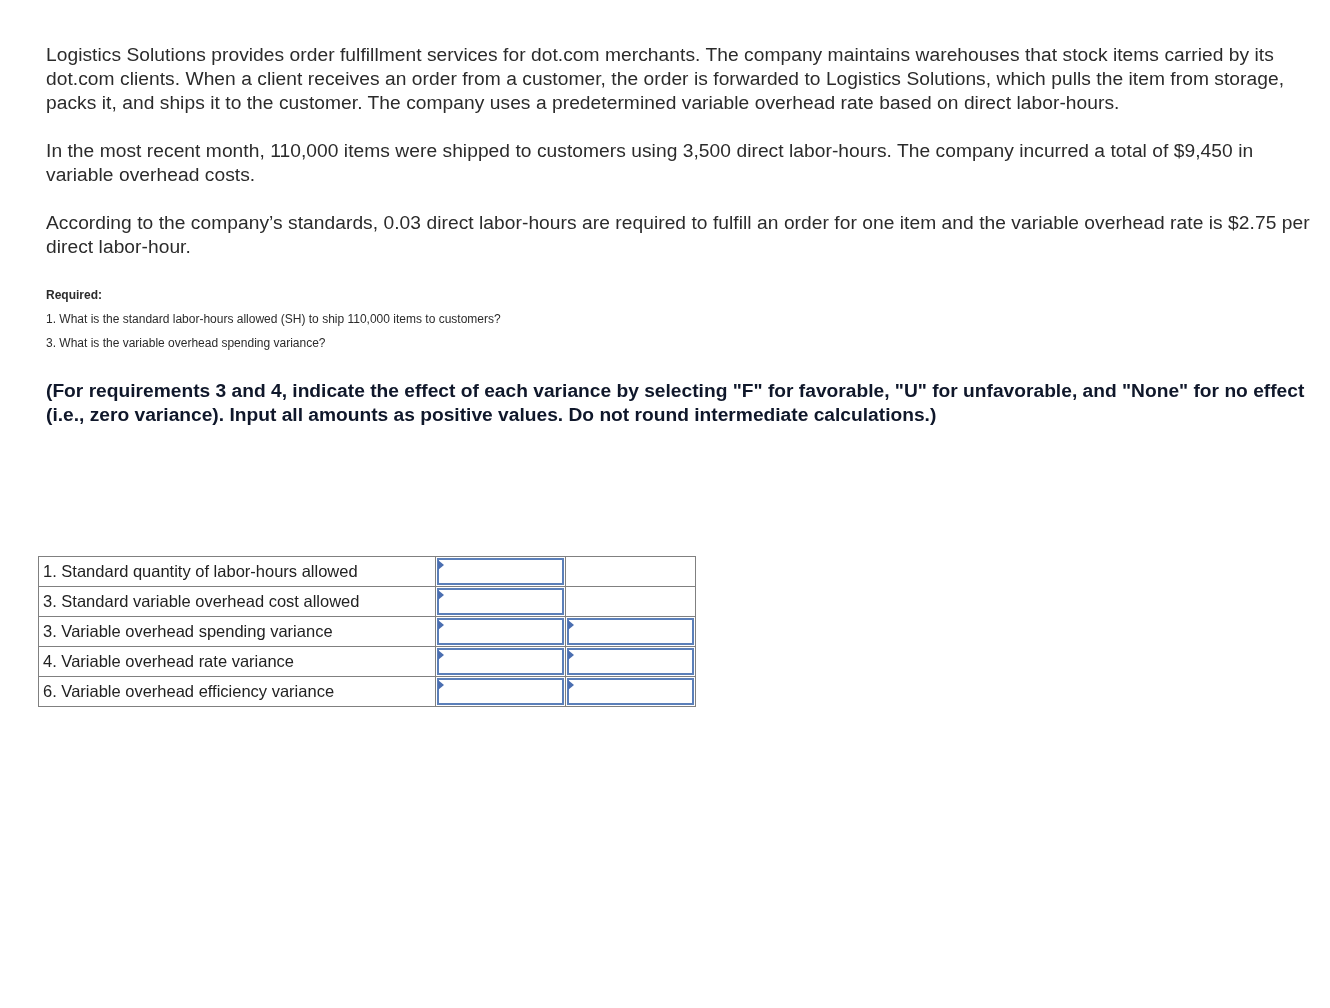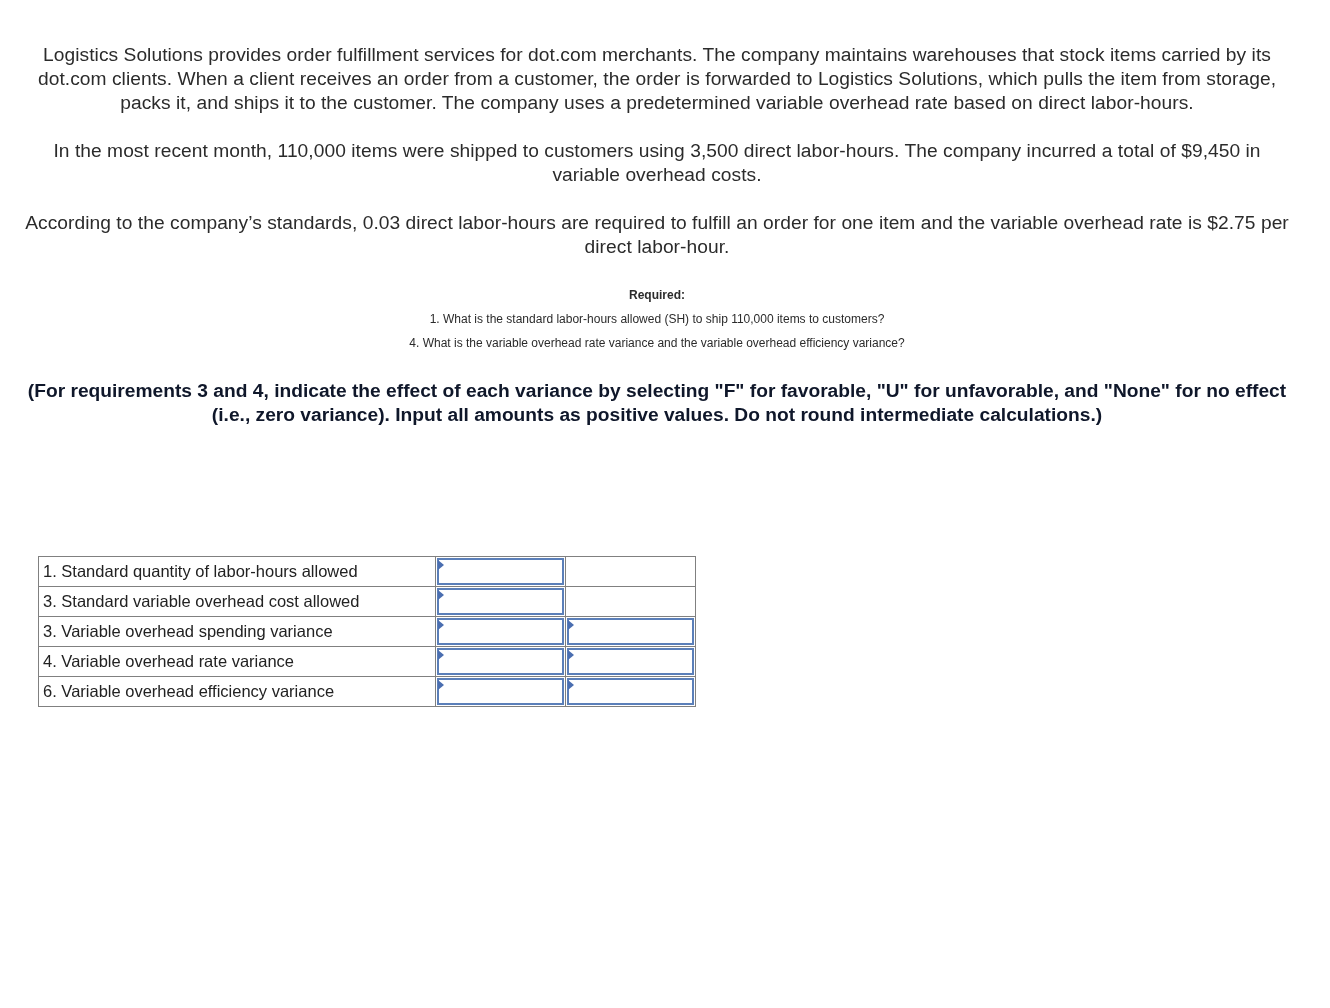--- a/index.html
+++ b/index.html
@@ -1,21 +1,21 @@
 <!DOCTYPE html>
 <html><head>
 <meta charset="utf-8">
 <style>
   html, body { margin: 0; padding: 0; background: #ffffff; }
   body {
     width: 1330px; height: 1008px; position: relative; overflow: hidden;
     font-family: "Liberation Sans", "DejaVu Sans", sans-serif;
     color: #2b2b2b;
   }
-  .content { position: absolute; left: 22px; top: 43px; width: 1270px; text-align: center; }
+  .content { position: absolute; left: 46px; top: 43px; width: 1270px; }
   .para { font-size: 19.2px; line-height: 24px; margin: 0 0 24px 0; letter-spacing: 0.05px; }
   .required-block { font-size: 12px; line-height: 24px; margin: 0 0 24px 0; }
   .required-title { font-weight: bold; }
   .instr { color: #0f172a; font-weight: bold; font-size: 19.2px; line-height: 24px; margin: 0 0 24px 0; }
   table.answer {
     position: absolute; left: 38px; top: 556px;
     border-collapse: collapse;
     font-family: "Liberation Sans", sans-serif;
     font-size: 16.5px; color: #222;
   }
@@ -35,21 +35,21 @@
 </head>
 <body>
 
 <div class="content">
   <p class="para">Logistics Solutions provides order fulfillment services for dot.com merchants. The company maintains warehouses that stock items carried by its dot.com clients. When a client receives an order from a customer, the order is forwarded to Logistics Solutions, which pulls the item from storage, packs it, and ships it to the customer. The company uses a predetermined variable overhead rate based on direct labor-hours.</p>
   <p class="para">In the most recent month, 110,000 items were shipped to customers using 3,500 direct labor-hours. The company incurred a total of $9,450 in variable overhead costs.</p>
   <p class="para">According to the company’s standards, 0.03 direct labor-hours are required to fulfill an order for one item and the variable overhead rate is $2.75 per direct labor-hour.</p>
   <div class="required-block">
     <div class="required-title">Required:</div>
     <div>1. What is the standard labor-hours allowed (SH) to ship 110,000 items to customers?</div>
-    <div>4. What is the variable overhead rate variance and the variable overhead efficiency variance?</div>
+    <div>3. What is the variable overhead spending variance?</div>
   </div>
   <p class="instr">(For requirements 3 and 4, indicate the effect of each variance by selecting "F" for favorable, "U" for unfavorable, and "None" for no effect (i.e., zero variance). Input all amounts as positive values. Do not round intermediate calculations.)</p>
 </div>
 
 <table class="answer">
   <tbody>
       <tr>
     <td class="label">1. Standard quantity of labor-hours allowed</td>
     <td class="cell">
           <div class="inbox"></div>

